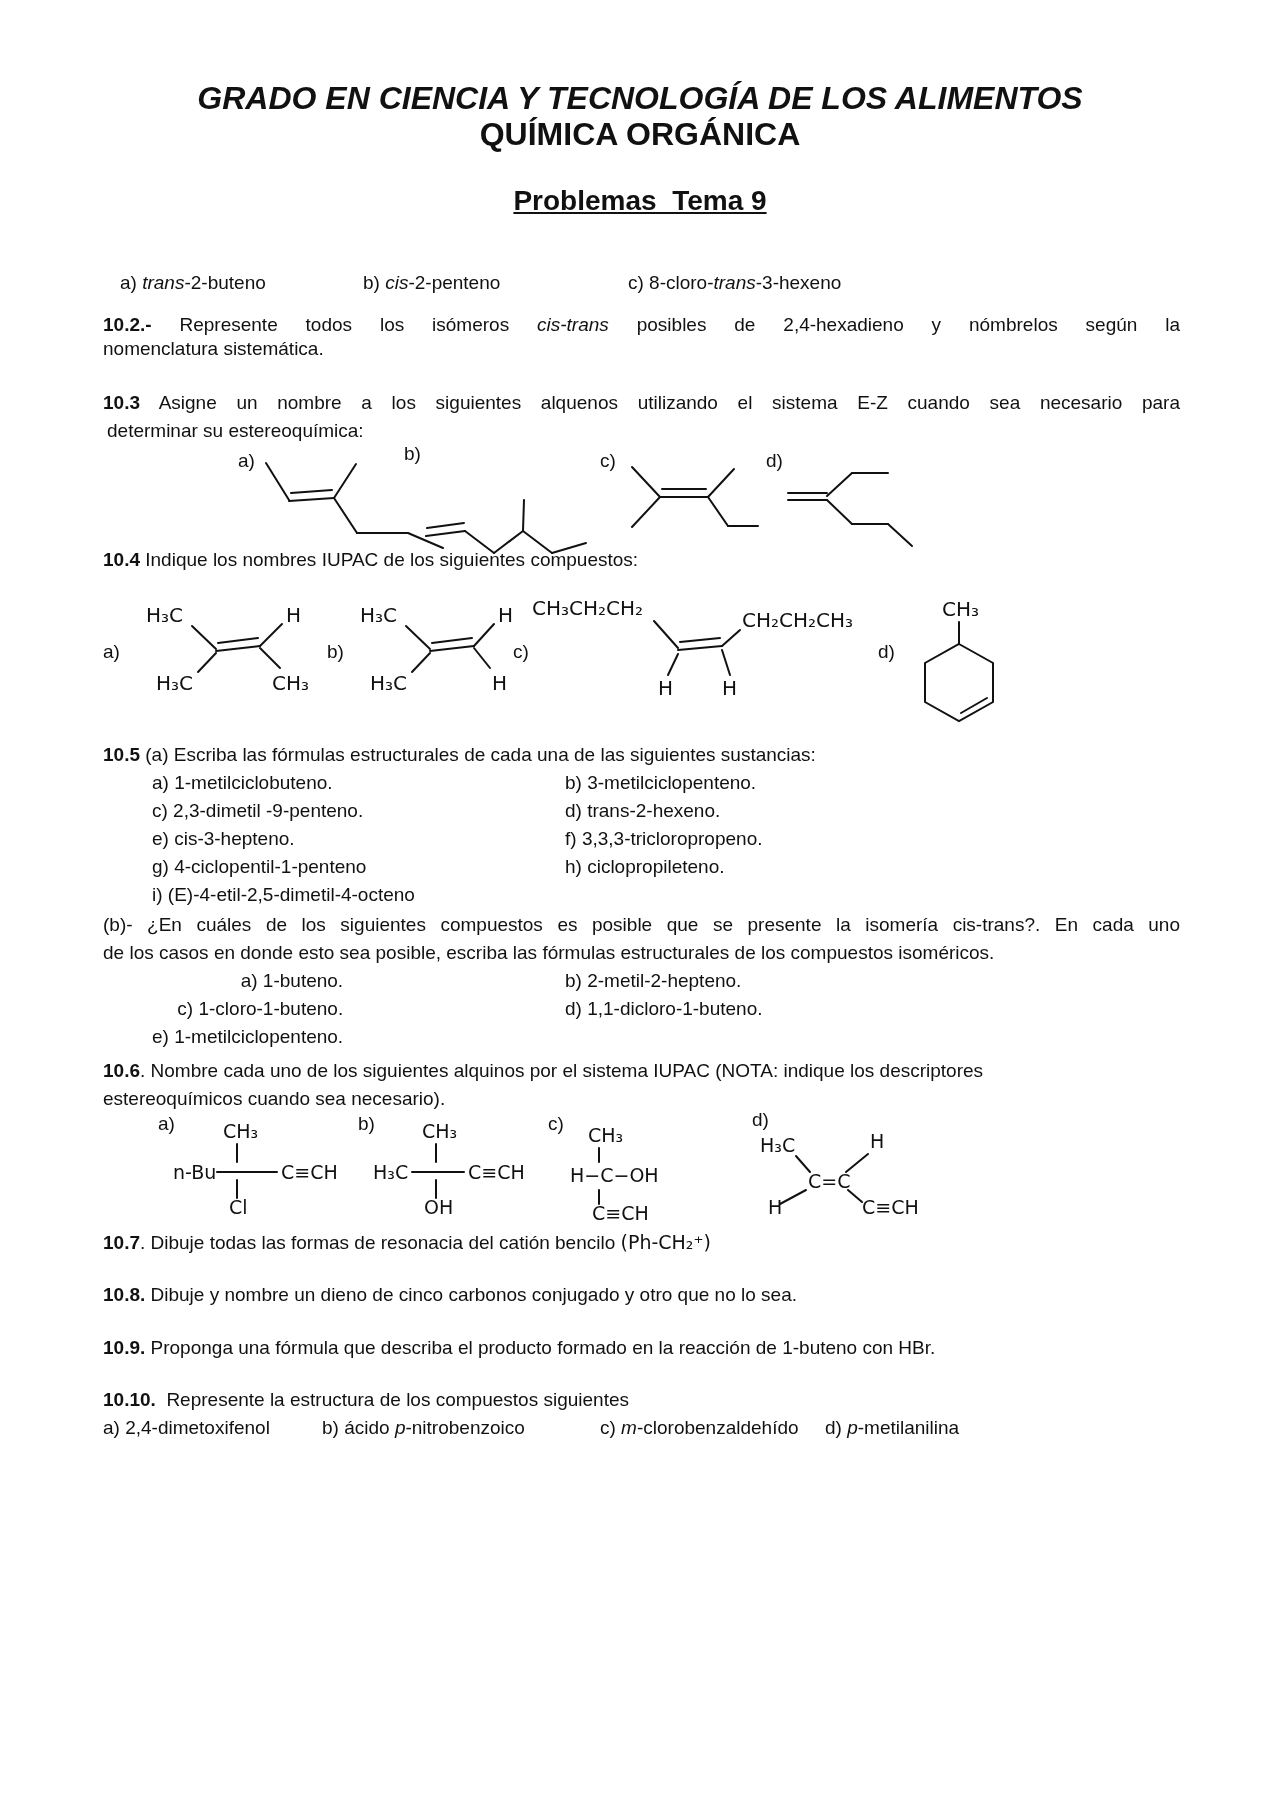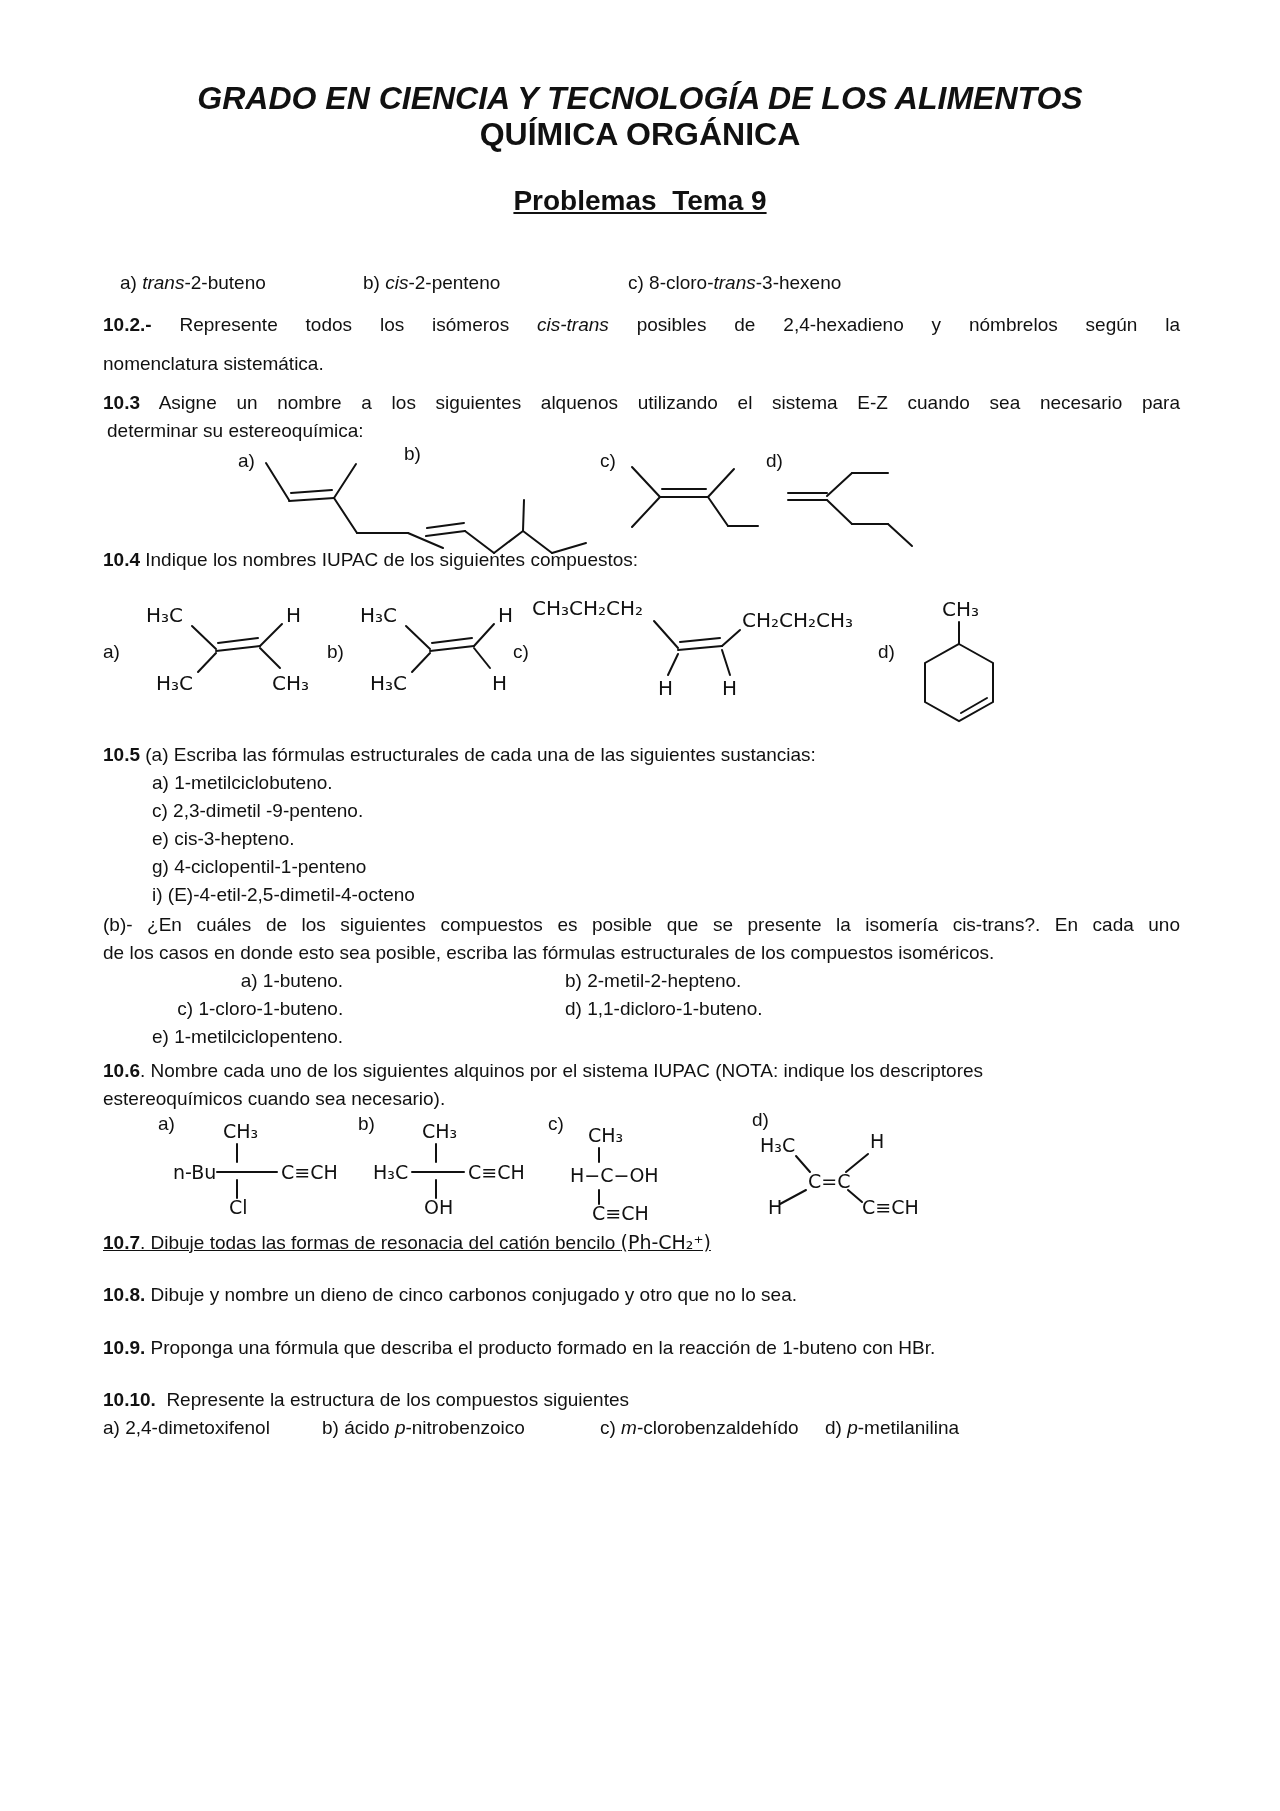--- a/index.html
+++ b/index.html
@@ -29,21 +29,21 @@
 
   <div class="abs center t24 b i" style="top:82px;">GRADO EN CIENCIA Y TECNOLOGÍA DE LOS ALIMENTOS</div>
   <div class="abs center t24 b" style="top:118px;">QUÍMICA ORGÁNICA</div>
   <div class="abs center t28" style="top:184px;"><span class="b u">Problemas  Tema 9</span></div>
 
   <div class="abs" style="top:269px;left:120px;"><span>a) </span><span class="i">trans</span><span>-2-buteno</span></div>
   <div class="abs" style="top:269px;left:363px;"><span>b) </span><span class="i">cis</span><span>-2-penteno</span></div>
   <div class="abs" style="top:269px;left:628px;"><span>c) 8-cloro-</span><span class="i">trans</span><span>-3-hexeno</span></div>
 
   <div class="abs jline" style="top:311px;left:103px;"><span class="b">10.2.-</span><span> Represente todos los isómeros </span><span class="i">cis-trans</span><span> posibles de 2,4-hexadieno y nómbrelos según la</span></div>
-  <div class="abs" style="top:350px;left:103px;">nomenclatura sistemática.</div>
+  <div class="abs" style="top:335px;left:103px;">nomenclatura sistemática.</div>
 
   <div class="abs jline" style="top:389px;left:103px;"><span class="b">10.3</span><span> Asigne un nombre a los siguientes alquenos utilizando el sistema E-Z cuando sea necesario para</span></div>
   <div class="abs" style="top:417px;left:107px;text-align:right;">determinar su estereoquímica:</div>
 
   <div class="abs" style="top:447px;left:238px;">a)</div>
   <div class="abs" style="top:440px;left:404px;">b)</div>
   <div class="abs" style="top:447px;left:600px;">c)</div>
   <div class="abs" style="top:447px;left:766px;">d)</div>
 
   <svg class="abs" style="top:455px;left:256px;" width="215" height="95" viewBox="0 0 215 95">
@@ -140,20 +140,26 @@
   </svg>
 
   <div class="abs" style="top:741px;left:103px;"><span class="b">10.5</span><span> (a) Escriba las fórmulas estructurales de cada una de las siguientes sustancias:</span></div>
   <div class="abs" style="top:769px;left:152px;">
     <div>a) 1-metilciclobuteno.</div>
     <div>c) 2,3-dimetil -9-penteno.</div>
     <div>e) cis-3-hepteno.</div>
     <div>g) 4-ciclopentil-1-penteno</div>
     <div>i) (E)-4-etil-2,5-dimetil-4-octeno</div>
   </div>
+  <div class="abs" style="top:769px;left:565px;">
+    <div>b) 3-metilciclopenteno.</div>
+    <div>d) trans-2-hexeno.</div>
+    <div>f) 3,3,3-tricloropropeno.</div>
+    <div>h) ciclopropileteno.</div>
+  </div>
 
   <div class="abs jline" style="top:911px;left:103px;">(b)- ¿En cuáles de los siguientes compuestos es posible que se presente la isomería cis-trans?. En cada uno</div>
   <div class="abs" style="top:939px;left:103px;">de los casos en donde esto sea posible, escriba las fórmulas estructurales de los compuestos isoméricos.</div>
   <div class="abs" style="top:967px;left:152px;text-align:right;">
     <div>a) 1-buteno.</div>
     <div>c) 1-cloro-1-buteno.</div>
     <div>e) 1-metilciclopenteno.</div>
   </div>
   <div class="abs" style="top:967px;left:565px;">
     <div>b) 2-metil-2-hepteno.</div>
@@ -201,21 +207,21 @@
     <text x="120" y="24" class="atom">H</text>
     <text x="58" y="64" class="atom">C=C</text>
     <text x="18" y="90" class="atom">H</text>
     <text x="112" y="90" class="atom">C≡CH</text>
     <path d="M46,32 L60,48"></path>
     <path d="M96,48 L118,30"></path>
     <path d="M30,80 L56,66"></path>
     <path d="M98,66 L112,78"></path>
   </svg>
 
-  <div class="abs" style="top:1228px;left:103px;text-decoration:underline;"><span class="b">10.7</span><span>. Dibuje todas las formas de resonacia del catión bencilo </span><span class="chem">(Ph-CH₂⁺)</span></div>
+  <div class="abs" style="top:1228px;left:103px;"><span class="b">10.7</span><span>. Dibuje todas las formas de resonacia del catión bencilo </span><span class="chem">(Ph-CH₂⁺)</span></div>
 
   <div class="abs" style="top:1281px;left:103px;"><span class="b">10.8.</span><span> Dibuje y nombre un dieno de cinco carbonos conjugado y otro que no lo sea.</span></div>
 
   <div class="abs" style="top:1334px;left:103px;"><span class="b">10.9.</span><span> Proponga una fórmula que describa el producto formado en la reacción de 1-buteno con HBr.</span></div>
 
   <div class="abs pre" style="top:1386px;left:103px;"><span class="b">10.10.</span><span>  Represente la estructura de los compuestos siguientes</span></div>
   <div class="abs" style="top:1414px;left:103px;"><span>a) 2,4-dimetoxifenol</span><span class="i"></span><span></span></div>
   <div class="abs" style="top:1414px;left:322px;"><span>b) ácido </span><span class="i">p</span><span>-nitrobenzoico</span></div>
   <div class="abs" style="top:1414px;left:600px;"><span>c) </span><span class="i">m</span><span>-clorobenzaldehído</span></div>
   <div class="abs" style="top:1414px;left:825px;"><span>d) </span><span class="i">p</span><span>-metilanilina</span></div>

